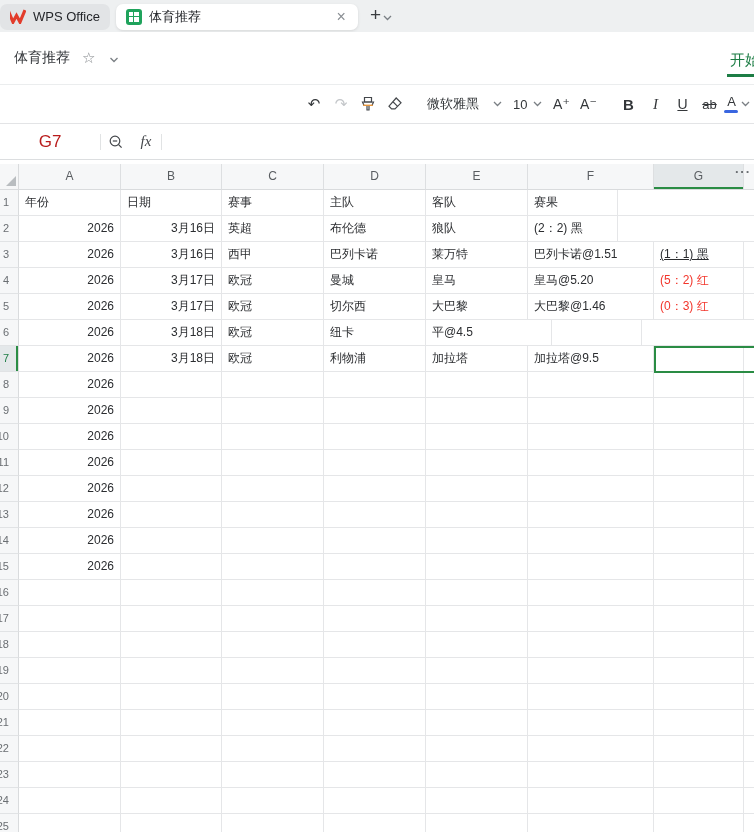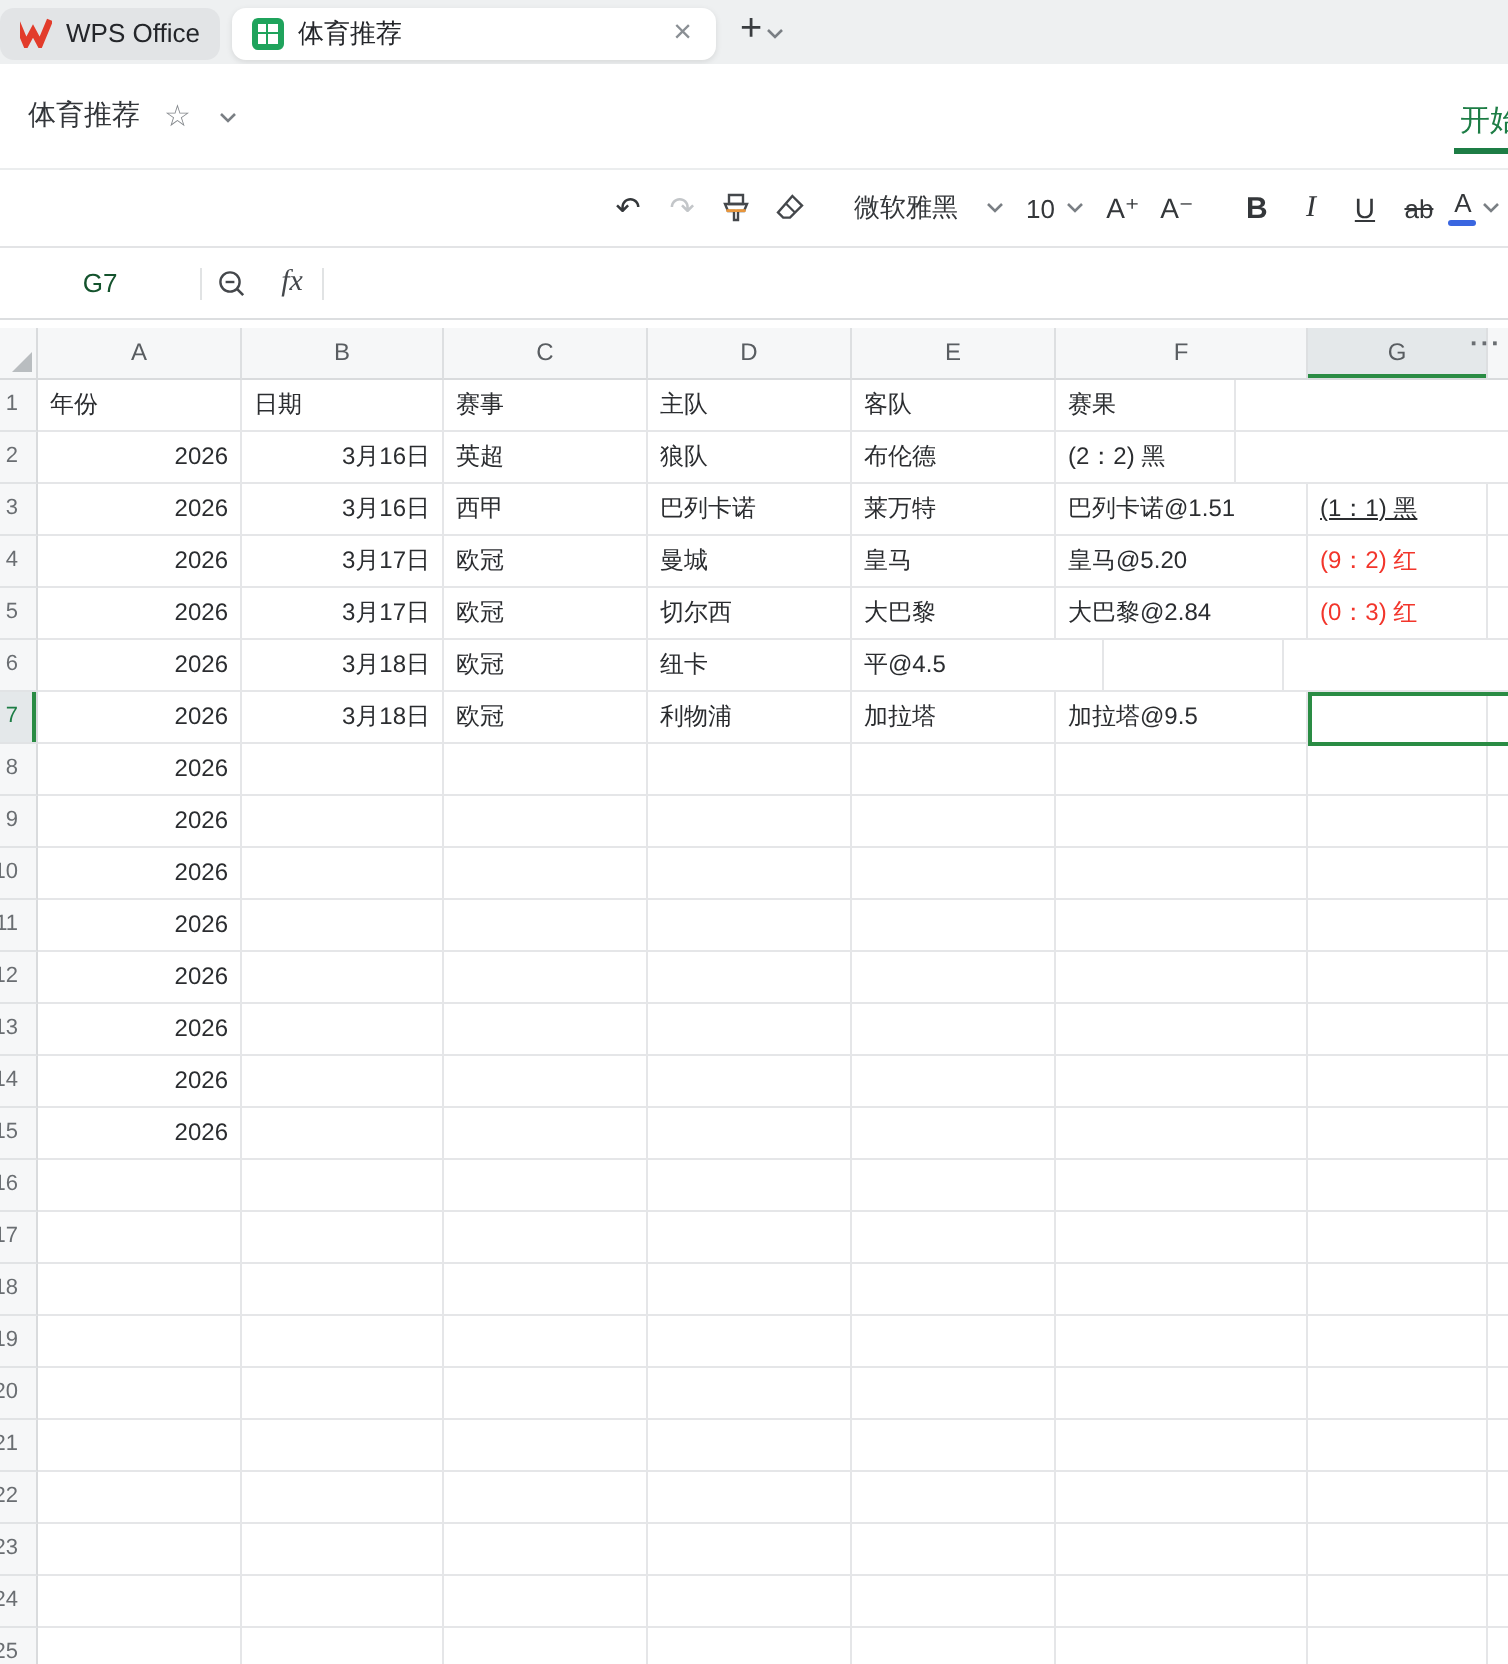--- a/index.html
+++ b/index.html
@@ -41,21 +41,21 @@
   .i{font-style:italic;font-family:"Liberation Serif","DejaVu Serif",serif;font-size:15px;}
   .u{text-decoration:underline;font-size:14px;}
   .ab{text-decoration:line-through;font-size:13px;}
   .colorbtn{display:flex;flex-direction:column;align-items:center;gap:2px;line-height:1;cursor:pointer;}
   .colorbtn .letter{font-size:13px;color:#34373a;}
   .cbar{width:14px;height:3px;border-radius:2px;}
   .dd{display:flex;align-items:center;gap:3px;cursor:pointer;}
 
   
   .formulabar{position:absolute;top:124px;left:0;right:0;height:35px;background:#fff;border-bottom:1px solid #dcdee0;display:flex;align-items:center;}
-  .namebox{width:100px;text-align:center;font-size:13px;color:#14532d;cursor:text;}
+  .namebox{width:100px;text-align:center;font-size:17px;color:#b91c1c;cursor:text;}
   .fsep{width:1px;height:16px;background:#e1e3e4;}
   .fbtn{display:flex;align-items:center;justify-content:center;width:30px;height:26px;cursor:pointer;}
   .fx{font-family:"Liberation Serif","DejaVu Serif",serif;font-style:italic;font-size:15px;color:#44474b;}
   .formula-input{flex:1;height:100%;cursor:text;}
 
   
   .sheet{position:absolute;top:160px;left:0;right:0;bottom:0;background:#fff;overflow:hidden;padding-top:4px;}
   .srow{display:flex;height:26px;box-sizing:border-box;}
   .rowhead{width:19px;flex:0 0 19px;box-sizing:border-box;background:#f6f7f8;border-right:1px solid #d9dbdd;border-bottom:1px solid #e1e3e5;
     font-size:11px;color:#6a6e72;line-height:25px;text-align:right;direction:rtl;overflow:hidden;padding-right:9px;cursor:pointer;}
@@ -208,22 +208,22 @@
         <div class="cell a-left" style="width: 102px; flex: 0 0 102px;">主队</div>
         <div class="cell a-left" style="width: 102px; flex: 0 0 102px;">客队</div>
         <div class="cell a-left" style="width: 90px; flex: 0 0 90px;">赛果</div>
         <div class="cell stub"></div>
       </div>
       <div class="srow">
         <div class="rowhead">2</div>
         <div class="cell a-right" style="width: 102px; flex: 0 0 102px;">2026</div>
         <div class="cell a-right" style="width: 101px; flex: 0 0 101px;">3月16日</div>
         <div class="cell a-left" style="width: 102px; flex: 0 0 102px;">英超</div>
+        <div class="cell a-left" style="width: 102px; flex: 0 0 102px;">布伦德</div>
         <div class="cell a-left" style="width: 102px; flex: 0 0 102px;">狼队</div>
-        <div class="cell a-left" style="width: 102px; flex: 0 0 102px;">布伦德</div>
         <div class="cell a-left" style="width: 90px; flex: 0 0 90px;">(2：2) 黑</div>
         <div class="cell stub"></div>
       </div>
       <div class="srow">
         <div class="rowhead">3</div>
         <div class="cell a-right" style="width: 102px; flex: 0 0 102px;">2026</div>
         <div class="cell a-right" style="width: 101px; flex: 0 0 101px;">3月16日</div>
         <div class="cell a-left" style="width: 102px; flex: 0 0 102px;">西甲</div>
         <div class="cell a-left" style="width: 102px; flex: 0 0 102px;">巴列卡诺</div>
         <div class="cell a-left" style="width: 102px; flex: 0 0 102px;">莱万特</div>
@@ -232,31 +232,31 @@
         <div class="cell stub"></div>
       </div>
       <div class="srow">
         <div class="rowhead">4</div>
         <div class="cell a-right" style="width: 102px; flex: 0 0 102px;">2026</div>
         <div class="cell a-right" style="width: 101px; flex: 0 0 101px;">3月17日</div>
         <div class="cell a-left" style="width: 102px; flex: 0 0 102px;">欧冠</div>
         <div class="cell a-left" style="width: 102px; flex: 0 0 102px;">曼城</div>
         <div class="cell a-left" style="width: 102px; flex: 0 0 102px;">皇马</div>
         <div class="cell a-left" style="width: 126px; flex: 0 0 126px;">皇马@5.20</div>
-        <div class="cell a-left red" style="width: 90px; flex: 0 0 90px;">(9：2) 红</div>
+        <div class="cell a-left red" style="width: 90px; flex: 0 0 90px;">(5：2) 红</div>
         <div class="cell stub"></div>
       </div>
       <div class="srow">
         <div class="rowhead">5</div>
         <div class="cell a-right" style="width: 102px; flex: 0 0 102px;">2026</div>
         <div class="cell a-right" style="width: 101px; flex: 0 0 101px;">3月17日</div>
         <div class="cell a-left" style="width: 102px; flex: 0 0 102px;">欧冠</div>
         <div class="cell a-left" style="width: 102px; flex: 0 0 102px;">切尔西</div>
         <div class="cell a-left" style="width: 102px; flex: 0 0 102px;">大巴黎</div>
-        <div class="cell a-left" style="width: 126px; flex: 0 0 126px;">大巴黎@2.84</div>
+        <div class="cell a-left" style="width: 126px; flex: 0 0 126px;">大巴黎@1.46</div>
         <div class="cell a-left red" style="width: 90px; flex: 0 0 90px;">(0：3) 红</div>
         <div class="cell stub"></div>
       </div>
       <div class="srow">
         <div class="rowhead">6</div>
         <div class="cell a-right" style="width: 102px; flex: 0 0 102px;">2026</div>
         <div class="cell a-right" style="width: 101px; flex: 0 0 101px;">3月18日</div>
         <div class="cell a-left" style="width: 102px; flex: 0 0 102px;">欧冠</div>
         <div class="cell a-left" style="width: 102px; flex: 0 0 102px;">纽卡</div>
         <div class="cell a-left" style="width: 126px; flex: 0 0 126px;">平@4.5</div>

